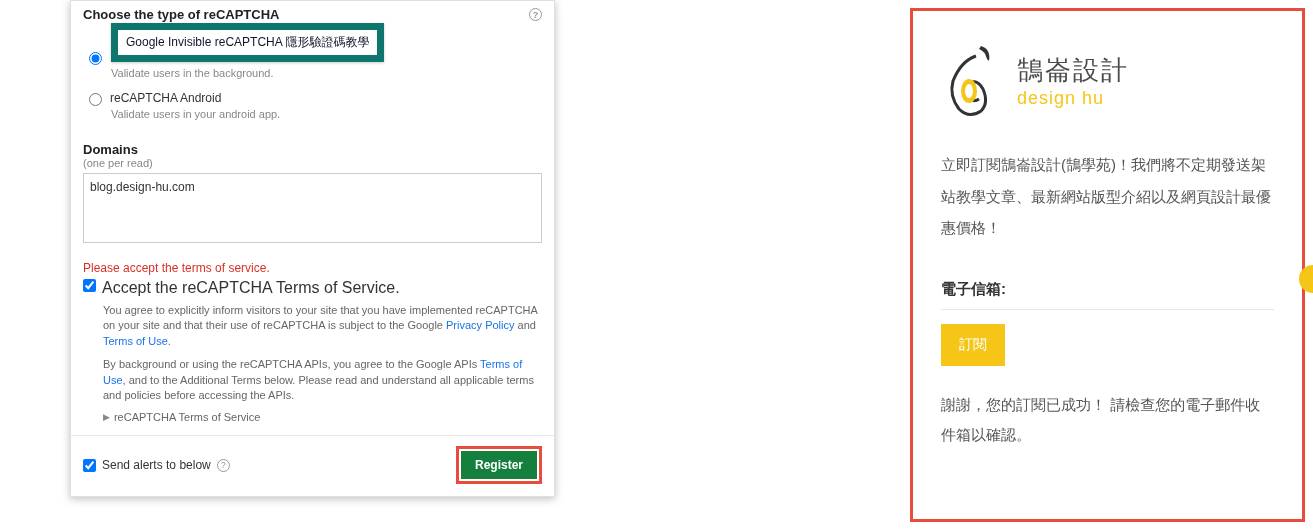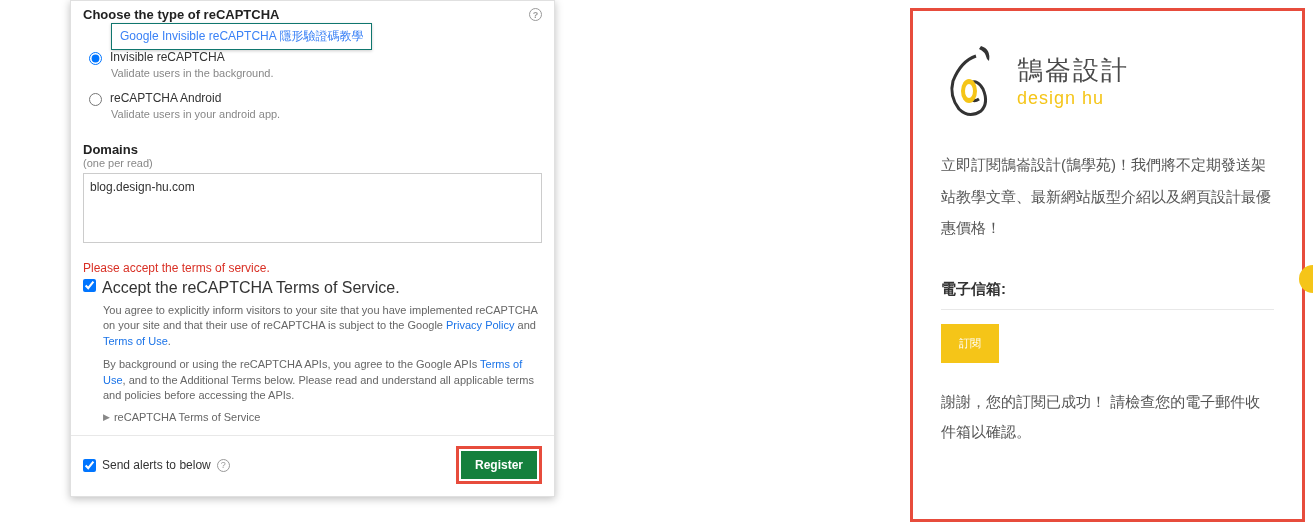--- a/index.html
+++ b/index.html
@@ -33,24 +33,24 @@
       font-size: 9px;
       color: #999;
       align-items: center;
       justify-content: center;
     }
     .tooltip {
       position: absolute;
       left: 40px;
       top: 22px;
       background: #fff;
-      border: 1px solid #0f766e;
+      border: 7px solid #0f766e;
       padding: 4px 8px;
       font-size: 12px;
-      color: #3b82f6;
+      color: #0f172a;
       box-shadow: 0 1px 3px rgba(0,0,0,0.2);
       z-index: 10;
     }
     .radio-option {
       display: flex;
       align-items: flex-start;
       gap: 8px;
       padding: 6px 0 2px 18px;
     }
     .radio-option input { margin-top: 2px; }
@@ -168,21 +168,21 @@
     .divider-line {
       border: none;
       border-top: 1px solid #e8e8e8;
       margin-bottom: 14px;
     }
     .subscribe-btn {
       background: #f5c518;
       color: #fff;
       border: none;
       padding: 12px 18px;
-      font-size: 11px;
+      font-size: 14px;
       cursor: pointer;
       margin-bottom: 24px;
     }
     .success-text {
       font-size: 15px;
       color: #555;
       line-height: 2;
     }
     .yellow-corner {
       position: absolute;

